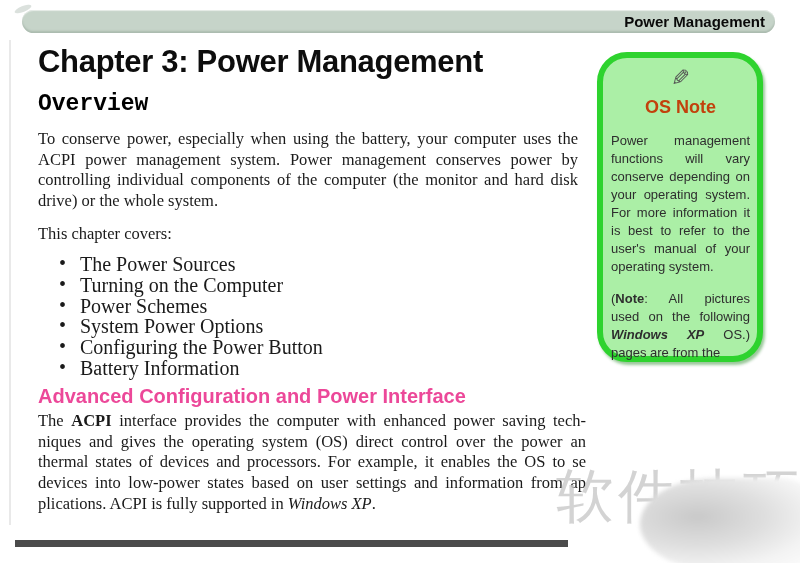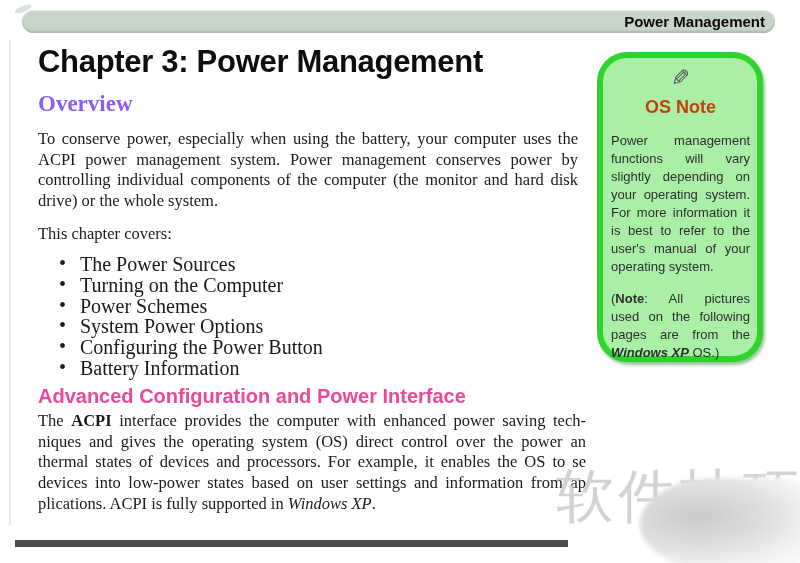--- a/index.html
+++ b/index.html
@@ -34,22 +34,22 @@
   }
 
   
   .chapter-title {
     position:absolute; left:38px; top:44px;
     font-family:"Liberation Sans", sans-serif; font-weight:700;
     font-size:31px; color:#0d0d0d; letter-spacing:-0.3px; white-space:nowrap;
   }
   .overview-heading {
     position:absolute; left:38px; top:91px;
-    font-family:Liberation Serif, serif; font-weight:700;
-    font-size:23px; color:#8b5cf6;
+    font-family:Liberation Mono, monospace; font-weight:700;
+    font-size:23px; color:#000000;
   }
   .intro {
     position:absolute; left:38px; top:129px; width:540px;
     font-size:16.5px; line-height:20.6px;
   }
   .covers-label {
     position:absolute; left:38px; top:224px;
     font-size:16.5px;
   }
   .bullets {
@@ -159,32 +159,32 @@
 
   <div class="note-box">
     <div class="note-inner">
       <div class="pencil-row">
         <span class="pencil-glyph">✎</span>
       </div>
       <div class="note-title">OS Note</div>
       <div class="note-body justify">
           <div class="jline">Power management</div>
           <div class="jline">functions will vary</div>
-          <div class="jline">slightly depending on</div>
+          <div class="jline">conserve depending on</div>
           <div class="jline">your operating system.</div>
           <div class="jline">For more information it</div>
           <div class="jline">is best to refer to the</div>
           <div class="jline">user's manual of your</div>
           <div class="jline">operating system.</div>
         </div>
       <div class="note-remark justify">
           <div class="jline"><span>(</span><span class="seg-b">Note</span><span>: All pictures</span></div>
           <div class="jline"><span>used on the following</span></div>
+          <div class="jline"><span class="seg-bi">Windows XP</span><span> OS.)</span></div>
           <div class="jline"><span>pages are from the</span></div>
-          <div class="jline"><span class="seg-bi">Windows XP</span><span> OS.)</span></div>
         </div>
     </div>
   </div>
 
   <div class="watermark">软件技巧</div>
   <div class="scan-blob"></div>
 
   <div class="bottom-rule"></div>
 
 </div>

